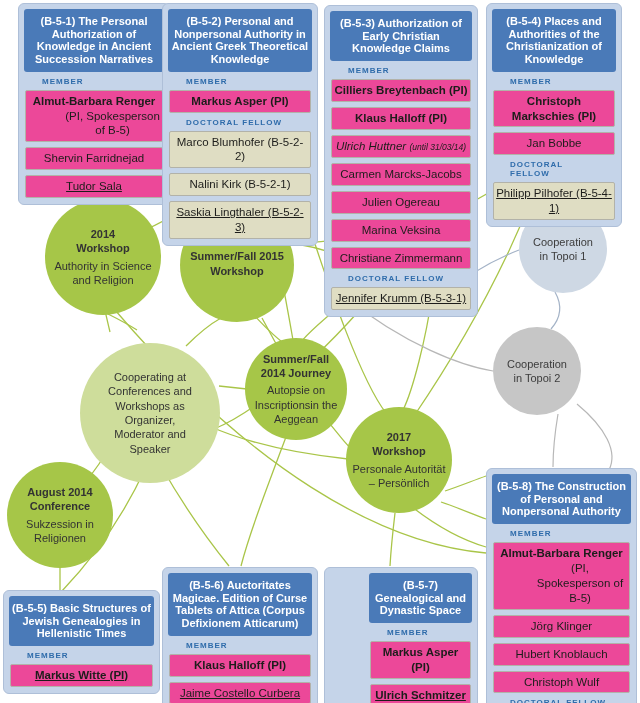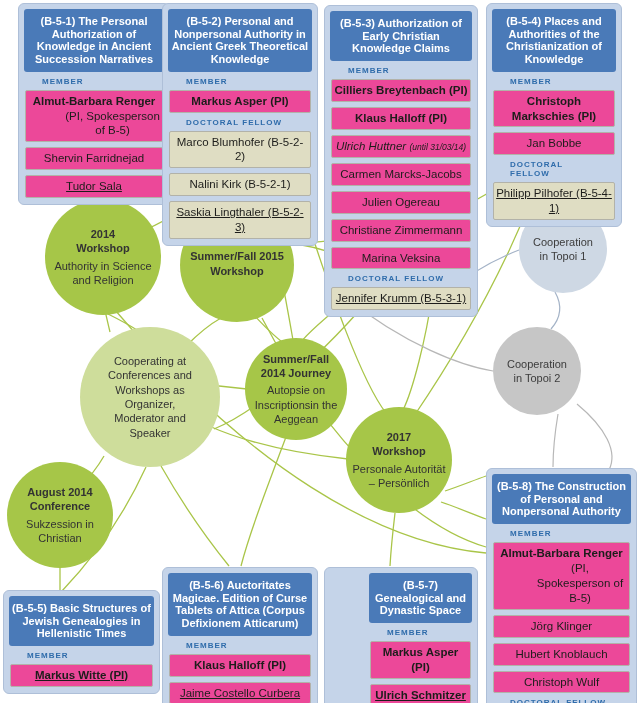--- a/index.html
+++ b/index.html
@@ -81,21 +81,21 @@
       <div class="circle" style="left: 45px; top: 199px; width: 116px; height: 116px; background: rgb(166, 198, 72);">
         <span class="t">2014
 Workshop</span>
         <span class="s">Authority in Science
 and Religion</span>
       </div>
       <div class="circle" style="left: 180px; top: 208px; width: 114px; height: 114px; background: rgb(166, 198, 72);">
         <span class="t">Summer/Fall 2015
 Workshop</span>
       </div>
-      <div class="circle" style="left: 80px; top: 327px; width: 140px; height: 140px; background: rgb(206, 221, 155);">
+      <div class="circle" style="left: 80px; top: 343px; width: 140px; height: 140px; background: rgb(206, 221, 155);">
         <span class="s">Cooperating at
 Conferences and
 Workshops as
 Organizer,
 Moderator and
 Speaker</span>
       </div>
       <div class="circle" style="left: 245px; top: 338px; width: 102px; height: 102px; background: rgb(166, 198, 72);">
         <span class="t">Summer/Fall
 2014 Journey</span>
@@ -106,21 +106,21 @@
       <div class="circle" style="left: 346px; top: 407px; width: 106px; height: 106px; background: rgb(166, 198, 72);">
         <span class="t">2017
 Workshop</span>
         <span class="s">Personale Autorität
 – Persönlich</span>
       </div>
       <div class="circle" style="left: 7px; top: 462px; width: 106px; height: 106px; background: rgb(166, 198, 72);">
         <span class="t">August 2014
 Conference</span>
         <span class="s">Sukzession in
-Christian</span>
+Religionen</span>
       </div>
       <div class="circle gray" style="left: 519px; top: 205px; width: 88px; height: 88px; background: rgb(206, 216, 228);">
         <span class="s">Cooperation
 in Topoi 1</span>
       </div>
       <div class="circle gray" style="left: 493px; top: 327px; width: 88px; height: 88px; background: rgb(198, 198, 198);">
         <span class="s">Cooperation
 in Topoi 2</span>
       </div>
     </div>
@@ -142,22 +142,22 @@
         <div class="row fellow"><span class="nm">Saskia Lingthaler (B-5-2-3)</span></div>
       </div>
       <div class="box" style="left: 324px; top: 5px; width: 154px;">
         <div class="box-header">(B-5-3) Authorization of Early Christian Knowledge Claims</div>
         <div class="sec-label">MEMBER</div>
         <div class="row"><span class="nm b">Cilliers Breytenbach (PI)</span></div>
         <div class="row"><span class="nm b">Klaus Halloff (PI)</span></div>
         <div class="row"><span class="nm i">Ulrich Huttner</span> <span class="note">(until 31/03/14)</span></div>
         <div class="row"><span class="nm">Carmen Marcks-Jacobs</span></div>
         <div class="row"><span class="nm">Julien Ogereau</span></div>
+        <div class="row"><span class="nm">Marina Veksina</span></div>
         <div class="row"><span class="nm">Christiane Zimmermann</span></div>
-        <div class="row"><span class="nm">Marina Veksina</span></div>
         <div class="sec-label">DOCTORAL FELLOW</div>
         <div class="row fellow"><span class="nm">Jennifer Krumm (B-5-3-1)</span></div>
       </div>
       <div class="box" style="left: 486px; top: 3px; width: 136px;">
         <div class="box-header">(B-5-4) Places and Authorities of the Christianization of Knowledge</div>
         <div class="sec-label">MEMBER</div>
         <div class="row"><span class="nm b">Christoph Markschies (PI)</span></div>
         <div class="row"><span class="nm">Jan Bobbe</span></div>
         <div class="sec-label">DOCTORAL FELLOW</div>
         <div class="row fellow"><span class="nm">Philipp Pilhofer (B-5-4-1)</span></div>

